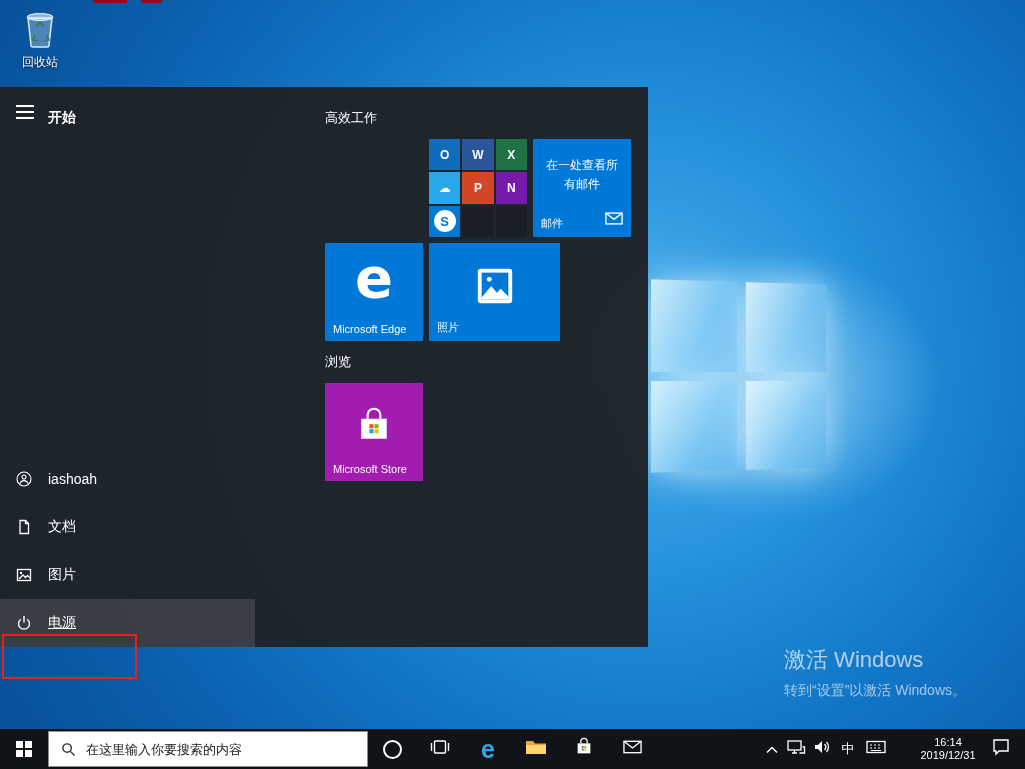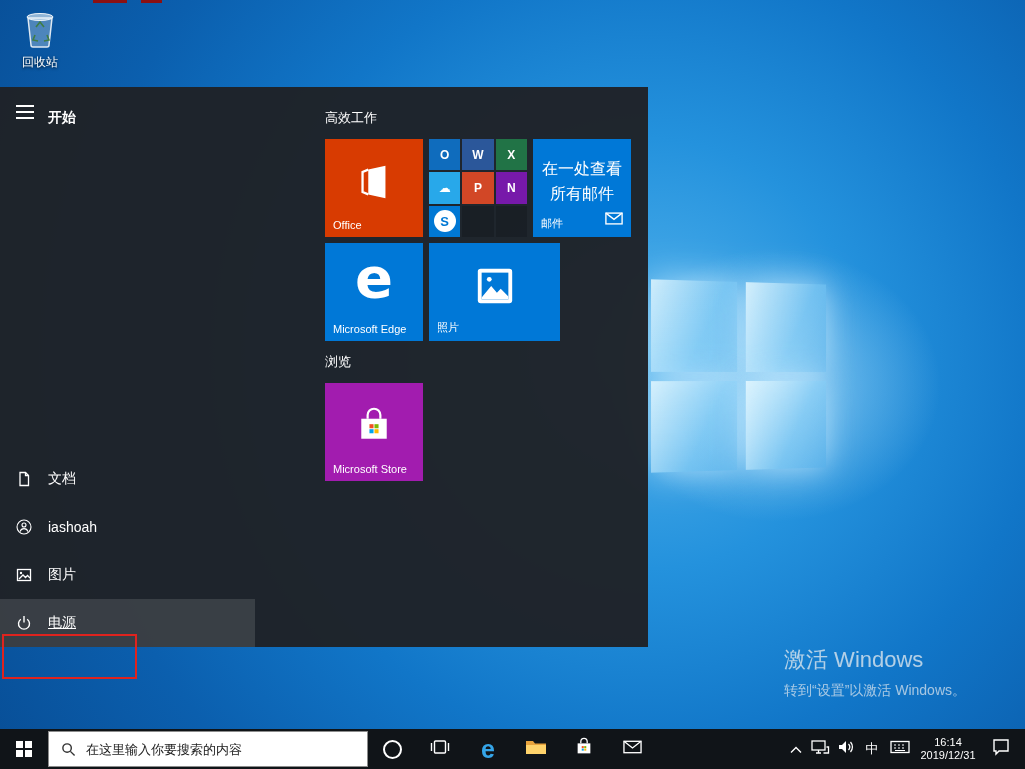--- a/index.html
+++ b/index.html
@@ -51,21 +51,21 @@
   .office-tile{left:325px;top:52px;background:#d83b01;}
   .small-grid{left:429px;top:52px;display:grid;grid-template-columns:repeat(3,1fr);
     grid-template-rows:repeat(3,1fr);gap:2px;background:transparent;}
   .cell{display:flex;align-items:center;justify-content:center;color:#fff;font-weight:bold;font-size:12px;}
   .c-outlook{background:#0f6cbd}.c-word{background:#2b579a}.c-excel{background:#217346}
   .c-onedrive{background:#28a8ea}.c-ppt{background:#d24726}.c-onenote{background:#7719aa}
   .c-skype{background:#0078d4}.c-empty{background:rgba(0,0,0,.18);cursor:default;}
   .c-skype .skype-circle{width:22px;height:22px;border-radius:50%;background:#fff;color:#0078d4;
     display:flex;align-items:center;justify-content:center;font-weight:bold;font-size:13px;}
   .mail-tile{left:533px;top:52px;background:#0078d7;}
-  .mail-body{position:absolute;top:18px;left:8px;right:8px;text-align:center;font-size:16px;line-height:1.55;}
+  .mail-body{position:absolute;top:18px;left:8px;right:8px;text-align:center;font-size:12px;line-height:1.55;font-family:Liberation Mono, monospace;}
   .mail-env{position:absolute;right:8px;bottom:8px;}
   .edge-tile{left:325px;top:156px;background:#0078d7;}
   .edge-letter{position:absolute;top:2px;left:0;right:0;text-align:center;
     font-size:56px;font-weight:bold;color:#fff;font-family:"DejaVu Sans",sans-serif;}
   .photos-tile{left:429px;top:156px;background:#0078d7;padding-left:33px;}
   .store-tile{left:325px;top:296px;background:#a21caf;}
 
   
   .activation{position:absolute;left:784px;top:645px;color:rgba(224,232,238,.78);}
   .activation .act-title{font-size:22px;}
@@ -86,21 +86,21 @@
   .cortana-ring{width:15px;height:15px;border:2px solid #fff;border-radius:50%;}
   .edge-tb{font-size:25px;font-weight:bold;color:#35a5e8;line-height:1;}
   .tb-spacer{flex:1;}
   .tray{display:flex;align-items:center;padding-right:4px;flex:0 0 auto;}
   .tray-btn{display:flex;align-items:center;justify-content:center;cursor:pointer;height:40px;}
   .tray-btn.chev{width:22px;}
   .tray-btn.net{width:26px;}
   .tray-btn.vol{width:26px;}
   .tray-btn.ime{width:26px;font-size:13px;}
   .tray-btn.kb{width:30px;}
-  .clock{width:66px;text-align:center;font-size:11px;line-height:13px;cursor:pointer;}
+  .clock{width:66px;text-align:center;font-size:11px;line-height:13px;cursor:pointer;margin-left:24px;}
   .tray-btn.action{width:40px;}
 </style>
 </head>
 <body>
 
 <div class="desktop">
   <div class="logo-glow"></div>
   <div class="win-logo">
     <div class="pane"></div>
     <div class="pane"></div>
@@ -133,36 +133,36 @@
     <span></span>
       <span></span>
       <span></span>
   </div>
   <div class="start-header">开始</div>
 
   <div class="rail">
     <div class="rail-item">
       <span class="rail-icon">
         <svg viewBox="0 0 16 16" width="16" height="16">
-          <path d="M4 1.5 H9.5 L12.5 4.5 V14.5 H4 Z" fill="none" stroke="#fff" stroke-width="1.3"></path>
-          <path d="M9.5 1.5 V4.5 H12.5" fill="none" stroke="#fff" stroke-width="1.3"></path>
-        </svg>
-      </span>
-      <span class="rail-label">文档</span>
+          <circle cx="8" cy="8" r="7" fill="none" stroke="#fff" stroke-width="1.1"></circle>
+          <circle cx="8" cy="6" r="2" fill="none" stroke="#fff" stroke-width="1.1"></circle>
+          <path d="M4 12.6 C4.7 10.4 6.2 9.6 8 9.6 C9.8 9.6 11.3 10.4 12 12.6" fill="none" stroke="#fff" stroke-width="1.1"></path>
+        </svg>
+      </span>
+      <span class="rail-label">iashoah</span>
     </div>
 
     <div class="rail-item">
       <span class="rail-icon">
         <svg viewBox="0 0 16 16" width="16" height="16">
-          <circle cx="8" cy="8" r="7" fill="none" stroke="#fff" stroke-width="1.1"></circle>
-          <circle cx="8" cy="6" r="2" fill="none" stroke="#fff" stroke-width="1.1"></circle>
-          <path d="M4 12.6 C4.7 10.4 6.2 9.6 8 9.6 C9.8 9.6 11.3 10.4 12 12.6" fill="none" stroke="#fff" stroke-width="1.1"></path>
-        </svg>
-      </span>
-      <span class="rail-label">iashoah</span>
+          <path d="M4 1.5 H9.5 L12.5 4.5 V14.5 H4 Z" fill="none" stroke="#fff" stroke-width="1.3"></path>
+          <path d="M9.5 1.5 V4.5 H12.5" fill="none" stroke="#fff" stroke-width="1.3"></path>
+        </svg>
+      </span>
+      <span class="rail-label">文档</span>
     </div>
 
     <div class="rail-item">
       <span class="rail-icon">
         <svg viewBox="0 0 16 16" width="16" height="16">
           <rect x="1.5" y="2.5" width="13" height="11" fill="none" stroke="#fff" stroke-width="1.3"></rect>
           <circle cx="5" cy="6" r="1.2" fill="#fff"></circle>
           <path d="M3 12 L7 8 L9.5 10.5 L11.5 8.5 L14 11" fill="none" stroke="#fff" stroke-width="1.3"></path>
         </svg>
       </span>
@@ -178,29 +178,20 @@
         </svg>
       </span>
       <span class="rail-label">电源</span>
     </div>
   </div>
 
   <div class="red-box"></div>
 
   <div class="group-title g1">高效工作</div>
 
-  <div class="tile office-tile">
-    <div class="tile-center">
-      <svg viewBox="0 0 44 44" width="42" height="42">
-        <path d="M16 9 L34 5 V39 L16 35 Z" fill="#fff"></path>
-        <path d="M16 9 L10 11.5 V32.5 L16 35" fill="none" stroke="#fff" stroke-width="2.4"></path>
-      </svg>
-    </div>
-    <span class="tile-label">Office</span>
-  </div>
 
   <div class="tile small-grid">
     <div class="cell c-outlook">
       <span>O</span>
     </div>
     <div class="cell c-word">
       <span>W</span>
     </div>
     <div class="cell c-excel">
       <span>X</span>

